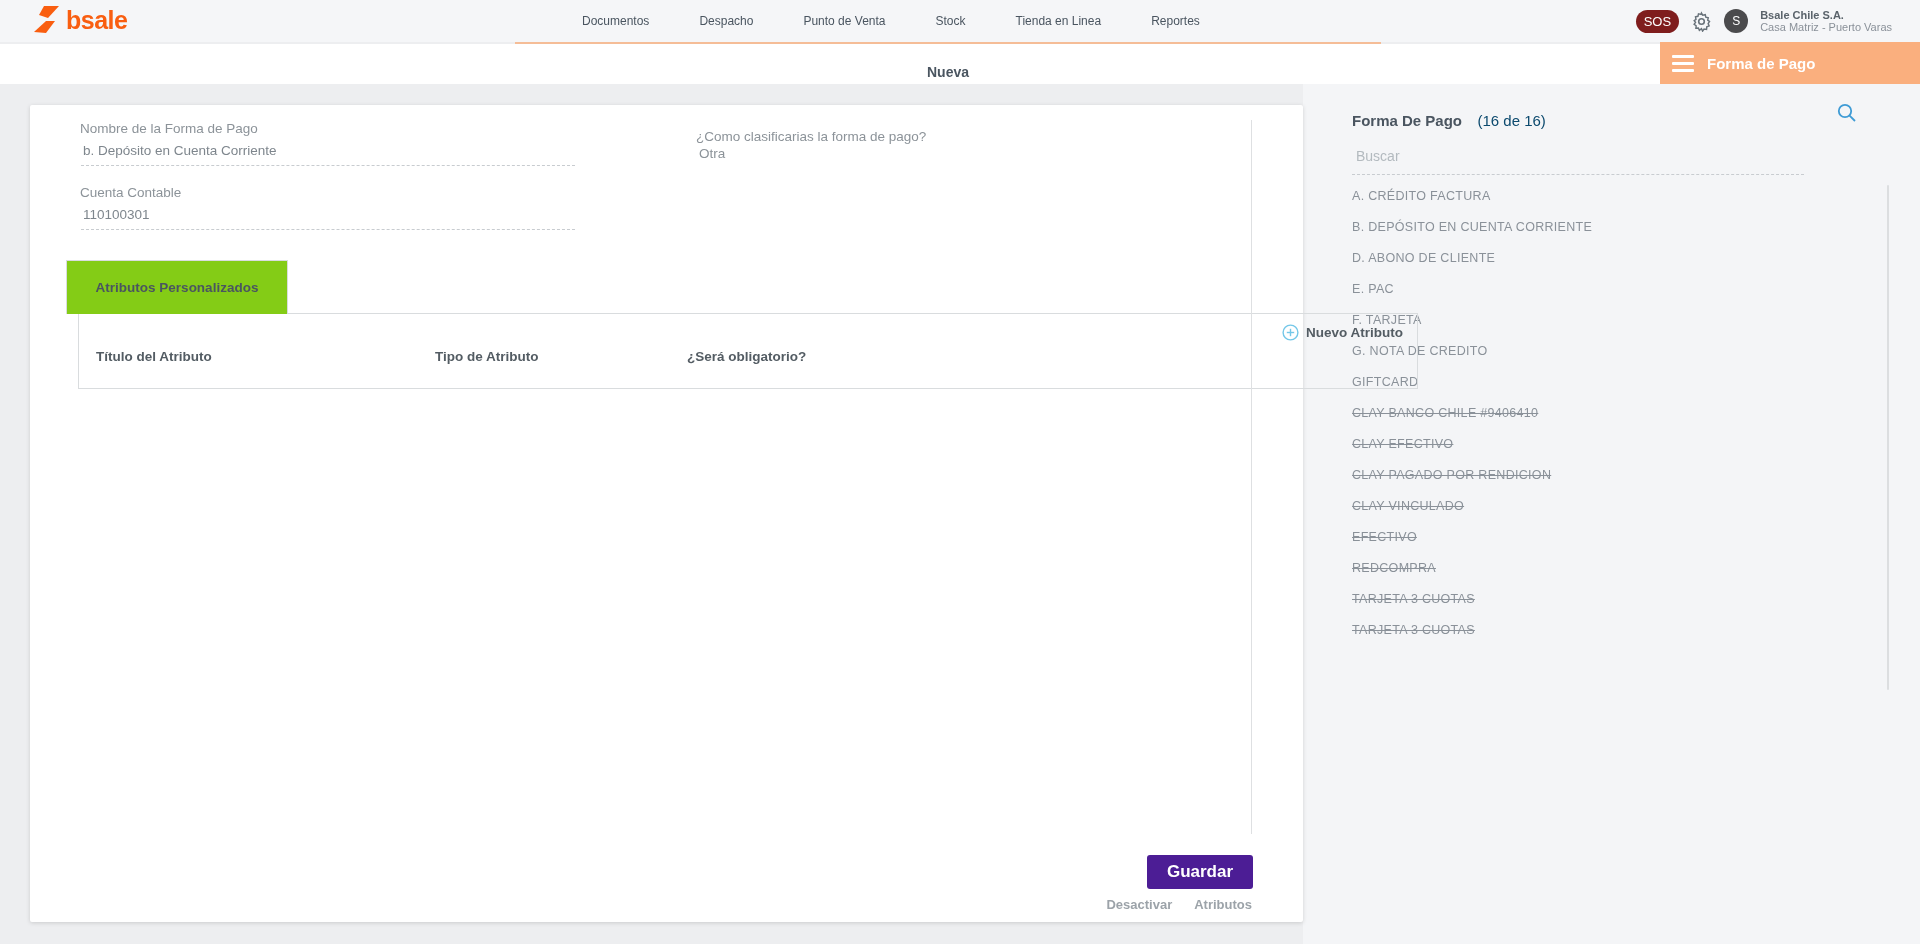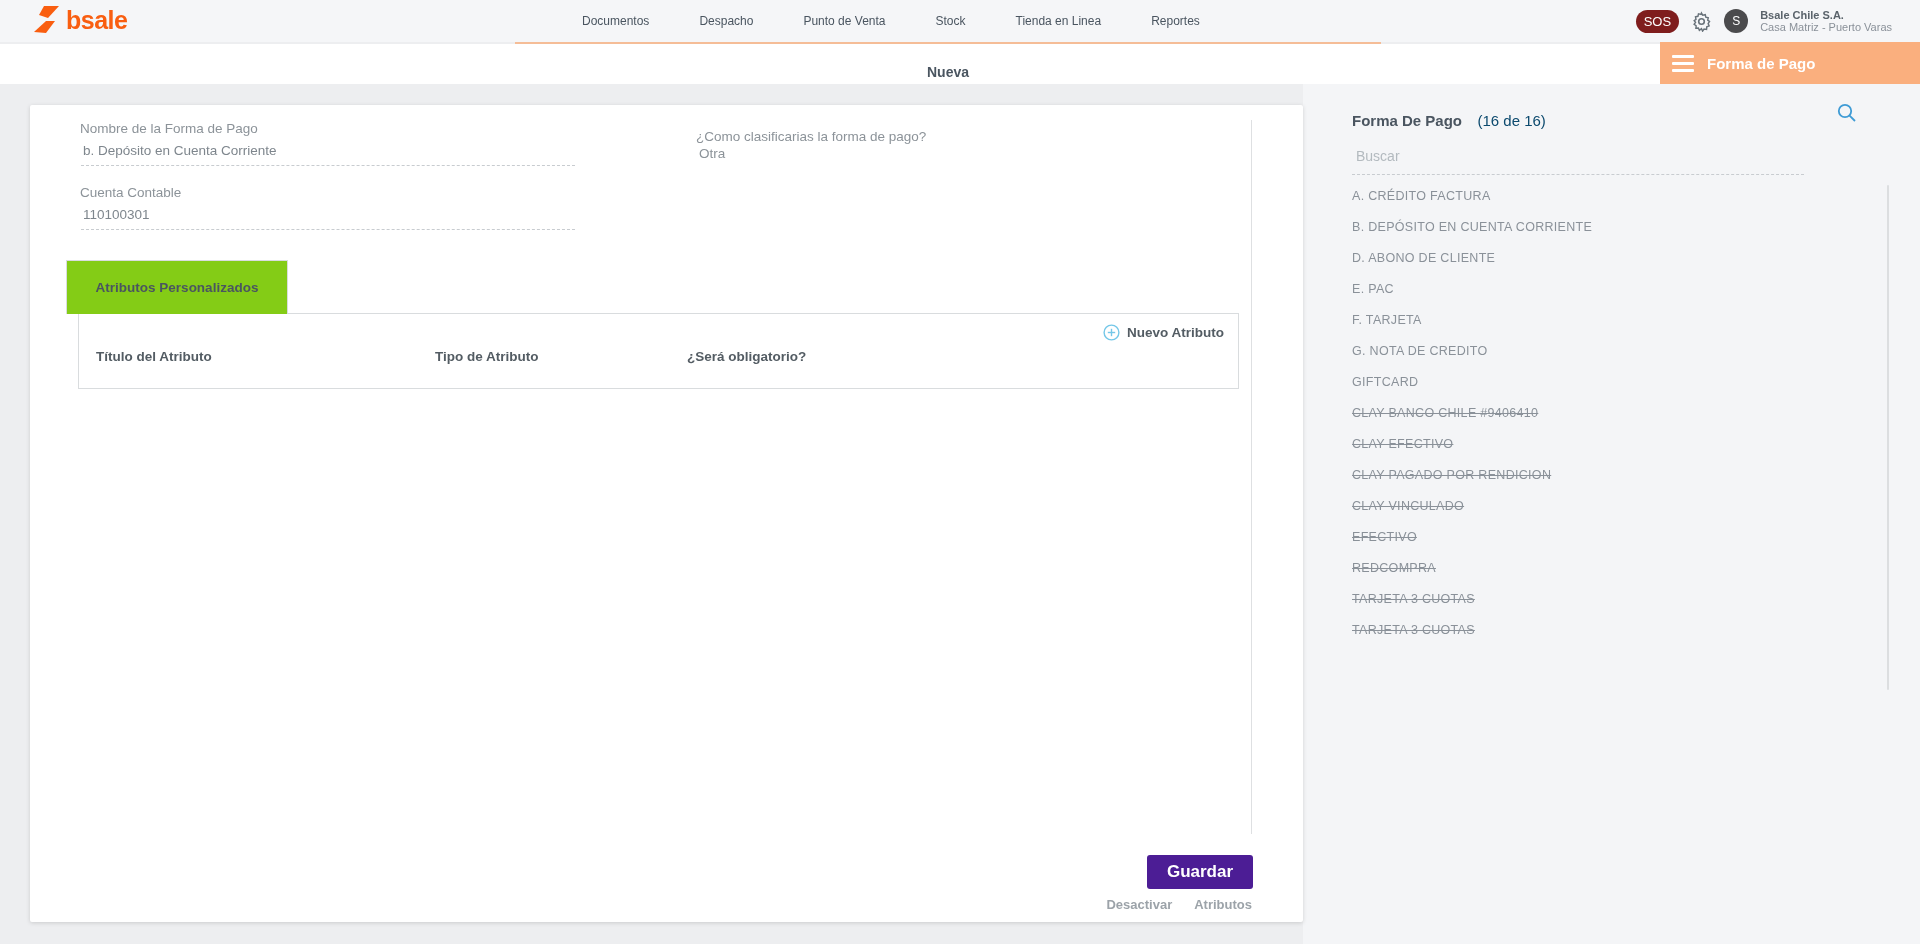--- a/index.html
+++ b/index.html
@@ -50,21 +50,21 @@
   
   .card { position:absolute; left:30px; top:105px; width:1273px; height:817px; background:#fff;
           box-shadow:0 1px 4px rgba(0,0,0,.15); border-radius:2px; z-index:2; }
   .field-label { position:absolute; font-size:13.5px; color:#8C9399; white-space:nowrap; }
   .field-input { position:absolute; border:0; border-bottom:1px dashed #C8CCD0; background:transparent;
                  font-size:13.5px; color:#7E868D; font-family:inherit; outline:none; padding:0 0 7px 2px; }
   .field-value { position:absolute; font-size:13.5px; color:#8C9399; white-space:nowrap; }
   .tab { position:absolute; left:36px; top:155px; width:222px; height:54px; background:#84cc16;
          border:1px solid #D9DCDE; border-bottom:0; z-index:3; display:flex; align-items:center; justify-content:center;
          font-size:13.5px; font-weight:600; color:#4A5560; cursor:pointer; }
-  .attr-box { position:absolute; left:48px; top:208px; width:1161px; height:76px; border:1px solid #D9DCDE; }
+  .attr-box { position:absolute; left:48px; top:208px; width:1340px; height:76px; border:1px solid #D9DCDE; }
   .new-attr { position:absolute; right:14px; top:10px; display:flex; align-items:center; gap:7px; cursor:pointer; }
   .new-attr-label { font-size:13.5px; font-weight:bold; color:#535C63; }
   .attr-header { position:absolute; top:35px; font-size:13.5px; font-weight:bold; color:#535C63; white-space:nowrap; }
   .card-divider { position:absolute; left:1221px; top:15px; width:1px; height:714px; background:#DEE0E2; }
   .save-btn { position:absolute; left:1117px; top:750px; width:106px; height:34px; background:#4c1d95; color:#fff;
               border:0; border-radius:3px; font-size:17px; font-weight:bold; font-family:inherit; cursor:pointer; }
   .card-links { position:absolute; left:0; top:792px; width:1222px; display:flex; justify-content:flex-end; gap:22px; }
   .card-link { font-size:13px; font-weight:bold; color:#9CA3A9; cursor:pointer; }
 </style>
 </head>

